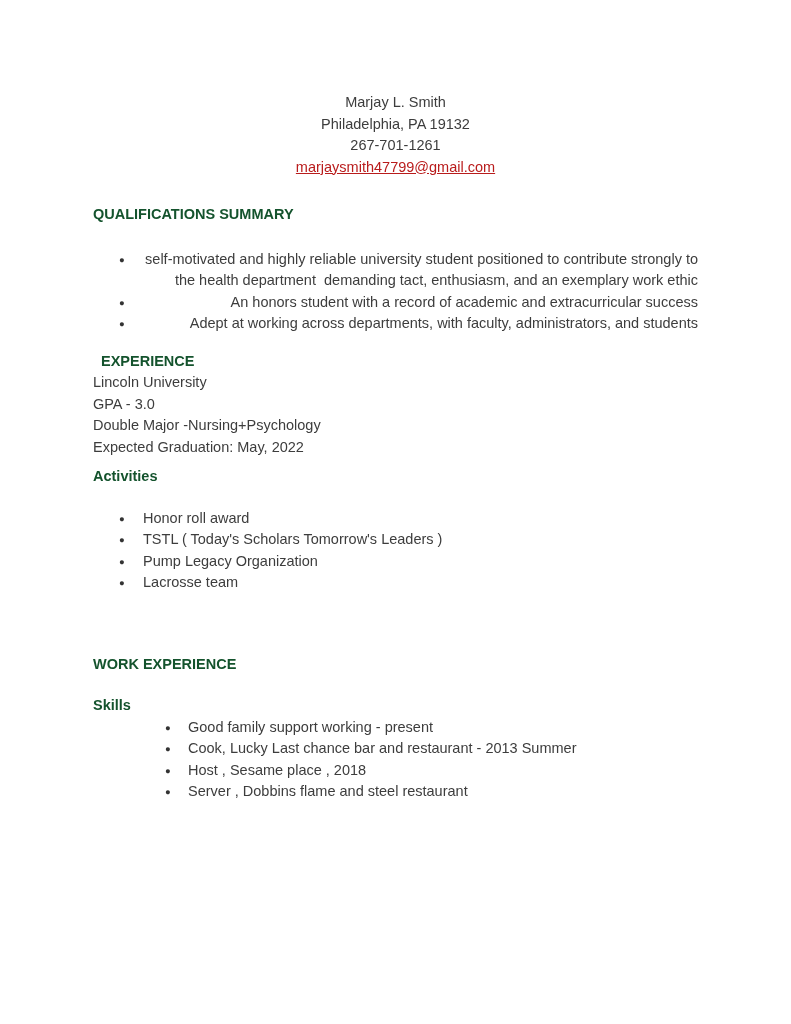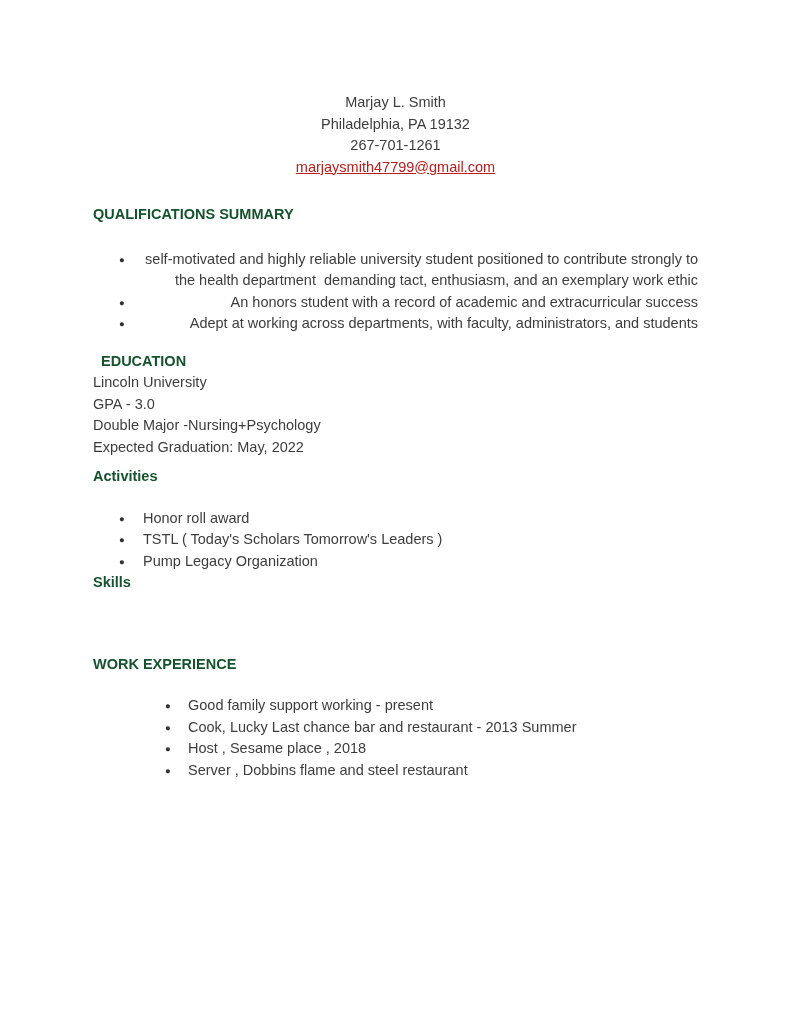--- a/index.html
+++ b/index.html
@@ -73,38 +73,39 @@
     <div class="email-line"><a href="#">marjaysmith47799@gmail.com</a></div>
   </div>
 
   <div class="section-heading h-qual">QUALIFICATIONS SUMMARY</div>
   <ul class="bullet-list qual-list">
     <li>self-motivated and highly reliable university student positioned to contribute strongly to the health department  demanding tact, enthusiasm, and an exemplary work ethic</li>
     <li>An honors student with a record of academic and extracurricular success</li>
     <li>Adept at working across departments, with faculty, administrators, and students</li>
   </ul>
 
-  <div class="section-heading h-edu">EDUCATION</div>
+  <div class="section-heading h-edu">EXPERIENCE</div>
   <div class="edu-lines">
     <div>Lincoln University</div>
     <div>GPA - 3.0</div>
     <div>Double Major -Nursing+Psychology</div>
     <div>Expected Graduation: May, 2022</div>
   </div>
 
   <div class="section-heading h-activ">Activities</div>
   <ul class="bullet-list activ-list">
     <li>Honor roll award</li>
     <li>TSTL ( Today's Scholars Tomorrow's Leaders )</li>
     <li>Pump Legacy Organization</li>
+    <li>Lacrosse team</li>
   </ul>
 
+  <div class="section-heading h-work">WORK EXPERIENCE</div>
+
   <div class="section-heading h-skills">Skills</div>
-
-  <div class="section-heading h-work">WORK EXPERIENCE</div>
   <ul class="bullet-list work-list">
     <li>Good family support working - present</li>
     <li>Cook, Lucky Last chance bar and restaurant - 2013 Summer</li>
     <li>Host , Sesame place , 2018</li>
     <li>Server , Dobbins flame and steel restaurant</li>
   </ul>
 
 </div>
 
 </body></html>

